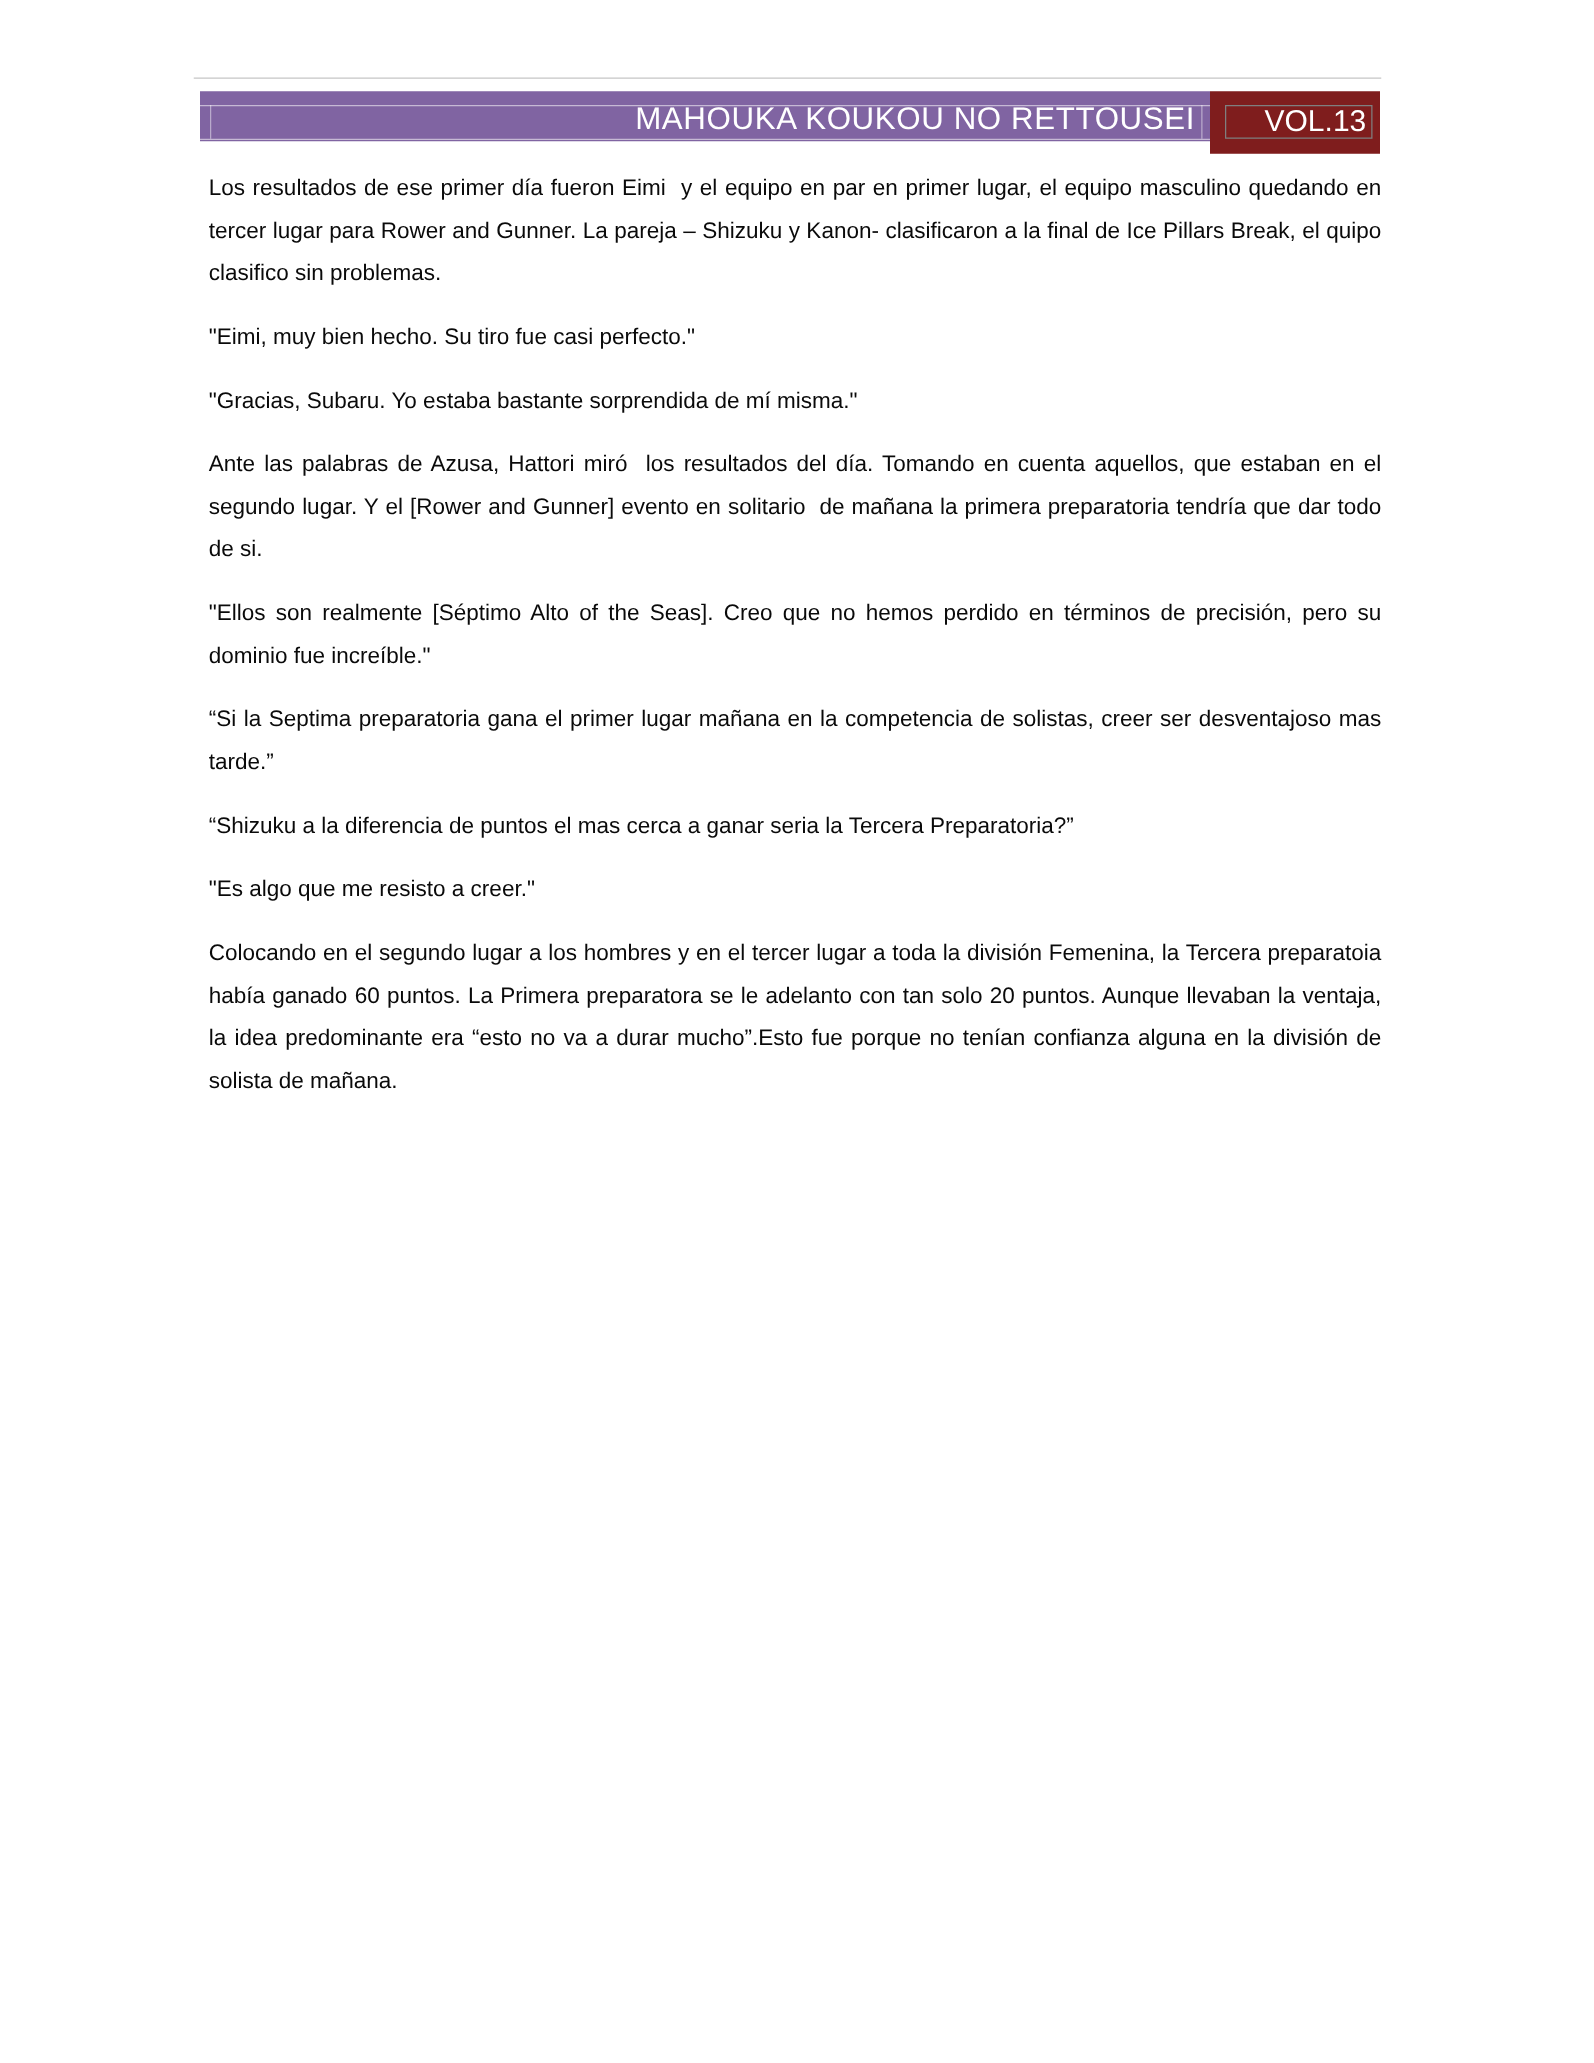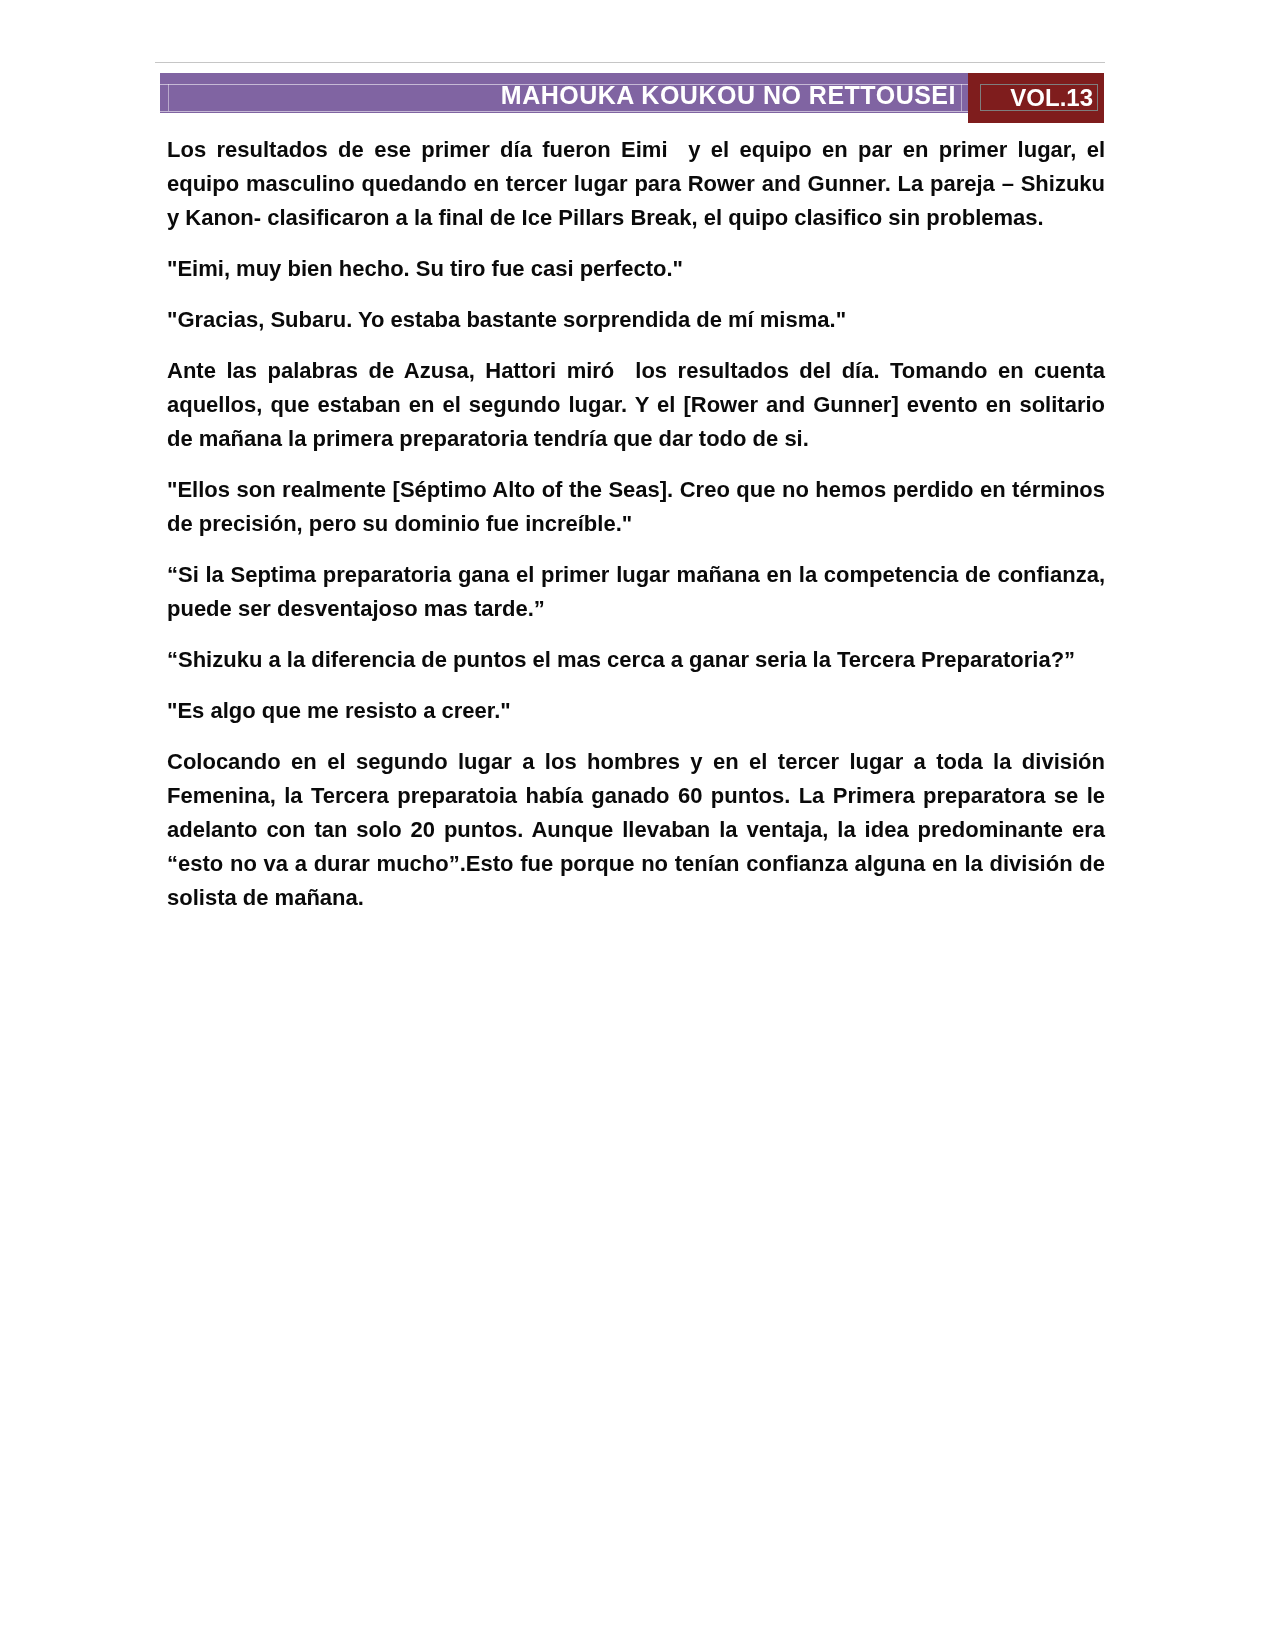--- a/index.html
+++ b/index.html
@@ -4,21 +4,20 @@
 <style>
   html,body{margin:0;padding:0;background:#e9e9e9;}
   .page{
     position:relative;
     width:1275px;
     height:1650px;
     margin:0 auto;
     background:#ffffff;
     font-family:"Liberation Sans","DejaVu Sans",sans-serif;
     overflow:hidden;
-    font-weight:bold;
   }
   .top-line{
     position:absolute;
     left:155px; top:62px;
     width:950px; height:1px;
     background:#c6c6c6;
   }
   .header{
     position:absolute;
     left:160px; top:73px;
@@ -71,21 +70,21 @@
   .vol-label{
     color:#ffffff;
     font-size:24px;
     white-space:nowrap;
   }
   .doc{
     position:absolute;
     left:167px; top:133px;
     width:938px;
     text-align:justify;
-    font-size:22px;
+    font-size:18px;
     line-height:34px;
     color:#0a0a0a;
   }
   .doc p{
     margin:0 0 17px 0;
     white-space:pre-wrap;
   }
 </style>
 </head>
 <body>
@@ -108,19 +107,19 @@
       </div>
     </div>
   </div>
 
   <div class="doc">
       <p>Los resultados de ese primer día fueron Eimi  y el equipo en par en primer lugar, el equipo masculino quedando en tercer lugar para Rower and Gunner. La pareja – Shizuku y Kanon- clasificaron a la final de Ice Pillars Break, el quipo clasifico sin problemas.</p>
       <p>"Eimi, muy bien hecho. Su tiro fue casi perfecto."</p>
       <p>"Gracias, Subaru. Yo estaba bastante sorprendida de mí misma."</p>
       <p>Ante las palabras de Azusa, Hattori miró  los resultados del día. Tomando en cuenta aquellos, que estaban en el segundo lugar. Y el [Rower and Gunner] evento en solitario  de mañana la primera preparatoria tendría que dar todo de si.</p>
       <p>"Ellos son realmente [Séptimo Alto of the Seas]. Creo que no hemos perdido en términos de precisión, pero su dominio fue increíble."</p>
-      <p>“Si la Septima preparatoria gana el primer lugar mañana en la competencia de confianza, puede ser desventajoso mas tarde.”</p>
+      <p>“Si la Septima preparatoria gana el primer lugar mañana en la competencia de solistas, creer ser desventajoso mas tarde.”</p>
       <p>“Shizuku a la diferencia de puntos el mas cerca a ganar seria la Tercera Preparatoria?”</p>
       <p>"Es algo que me resisto a creer."</p>
       <p>Colocando en el segundo lugar a los hombres y en el tercer lugar a toda la división Femenina, la Tercera preparatoia había ganado 60 puntos. La Primera preparatora se le adelanto con tan solo 20 puntos. Aunque llevaban la ventaja, la idea predominante era “esto no va a durar mucho”.Esto fue porque no tenían confianza alguna en la división de solista de mañana.</p>
     </div>
 
 </div>
 
 </body></html>

